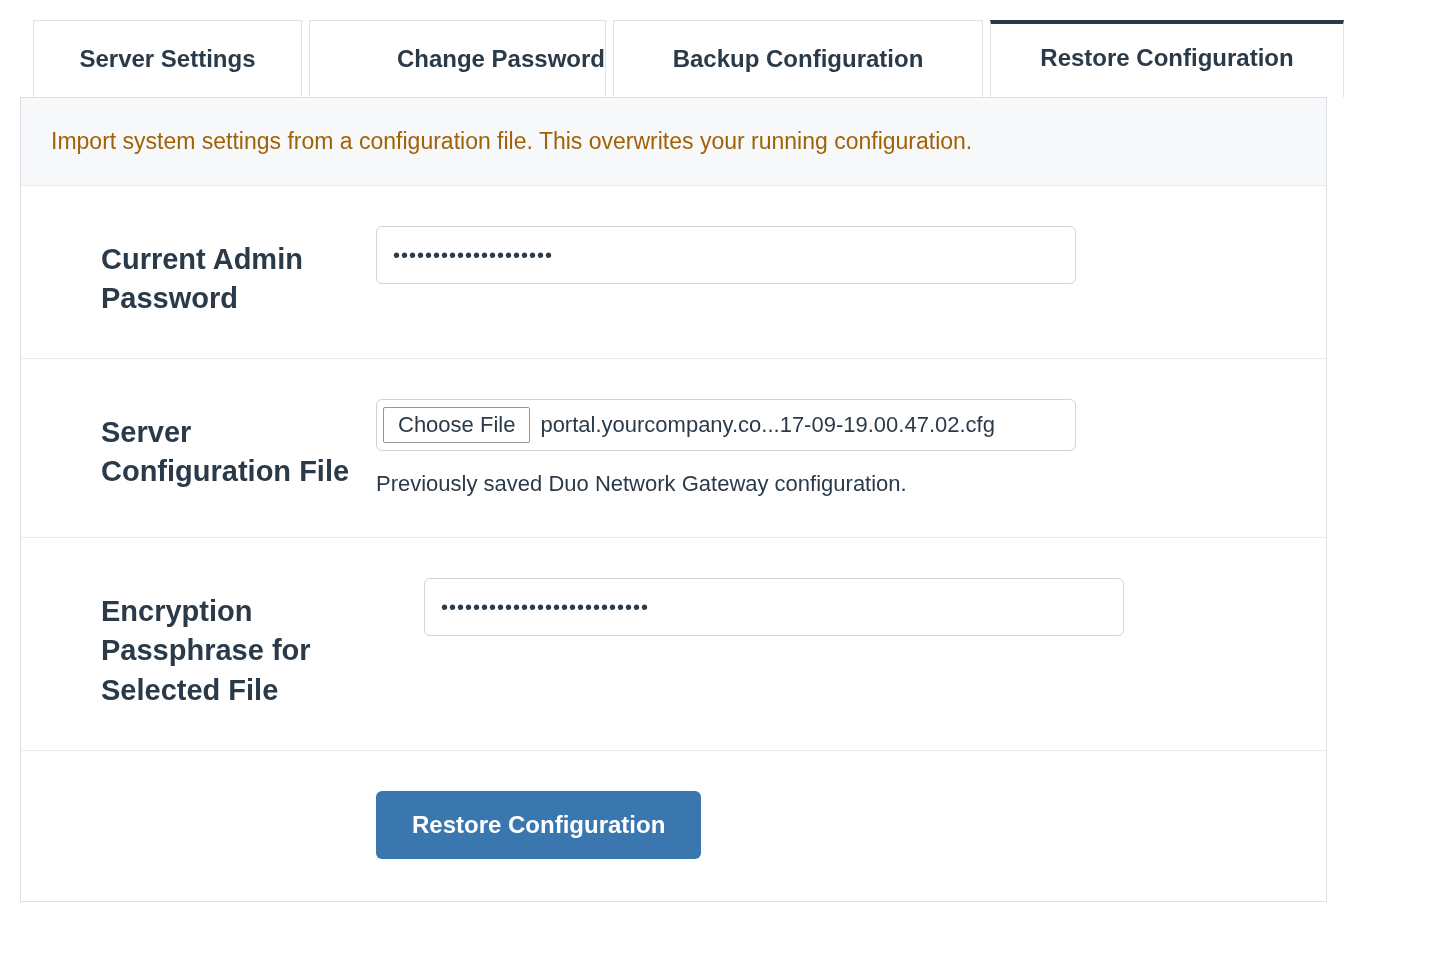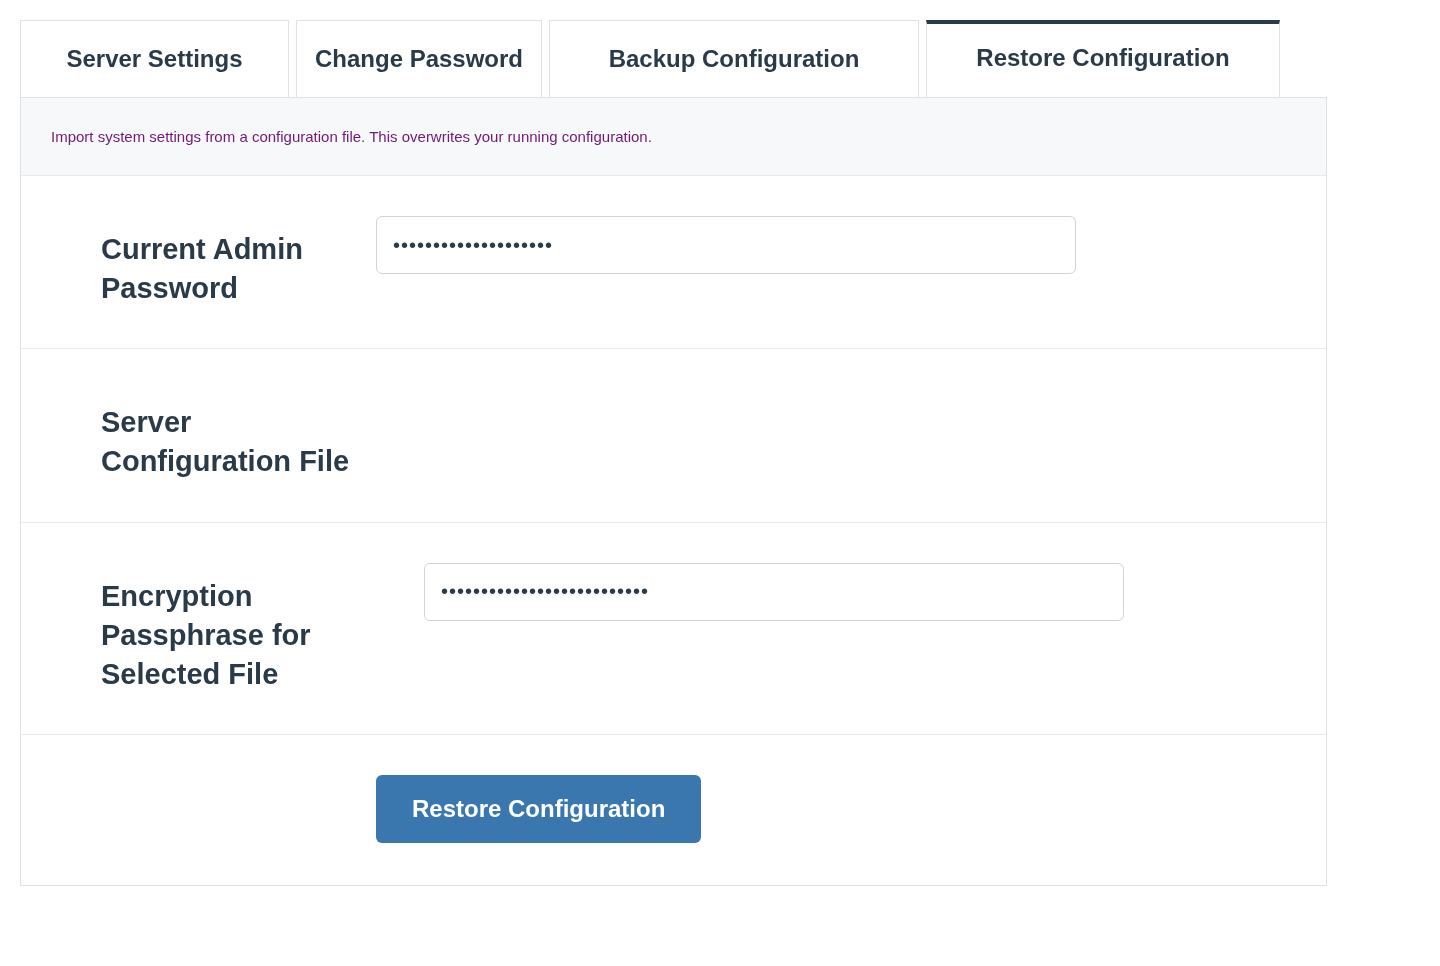--- a/index.html
+++ b/index.html
@@ -10,54 +10,55 @@
     background: #ffffff;
     color: #2b3a49;
   }
   .container {
     width: 1307px;
     margin: 20px;
   }
   .tabs {
     display: flex;
     gap: 7px;
+    margin-left: 13px;
   }
   .tab {
     flex: none;
     border: 1px solid #dee2e6;
     border-bottom: none;
     background: #ffffff;
     padding: 24px 0 24px 0;
     font-size: 24px;
     font-weight: 700;
     color: #2b3a49;
     text-align: center;
     cursor: pointer;
     position: relative;
   }
   .tab.active {
     border-top: 4px solid #2b3a49;
     padding-top: 20px; 
   }
   .tab-0 { width: 269px; }
-  .tab-1 { width: 246px; }
+  .tab-1 { width: 297px; text-align: right; }
   .tab-2 { width: 370px; }
   .tab-3 { width: 354px; }
 
   .panel {
     border: 1px solid #dee2e6;
     border-top: none;
   }
   .desc {
     background: #f6f8fa;
     border-top: 1px solid #dee2e6;
     border-bottom: 1px solid #e9ecef;
     padding: 30px 30px 30px 30px;
-    font-size: 15px;
-    color: #701a75;
+    font-size: 23px;
+    color: #a16207;
   }
   .form-row {
     display: flex;
     align-items: flex-start;
     border-bottom: 1px solid #e9ecef;
     padding: 40px 20px 40px 80px;
     min-height: 150px;
   }
   .form-row.last-input { border-bottom: 1px solid #e9ecef; gap: 48px; }
   .form-row.buttons { border-bottom: none; padding-top: 40px; padding-bottom: 40px; }
@@ -145,20 +146,27 @@
 
     <div class="form-row">
       <div class="label-col">Current Admin Password</div>
       <div class="field-col">
         <input type="password" class="text-input" value="••••••••••••••••••••" style="">
       </div>
     </div>
 
     <div class="form-row">
       <div class="label-col">Server Configuration File</div>
+      <div class="field-col">
+        <div class="file-field">
+          <button type="button" class="choose-btn">Choose File</button>
+          <span class="file-name">portal.yourcompany.co...17-09-19.00.47.02.cfg</span>
+        </div>
+        <div class="helper">Previously saved Duo Network Gateway configuration.</div>
+      </div>
     </div>
 
     <div class="form-row last-input">
       <div class="label-col">Encryption Passphrase for Selected File</div>
       <div class="field-col">
         <input type="password" class="text-input" value="••••••••••••••••••••••••••" style="">
       </div>
     </div>
 
     <div class="form-row buttons">

